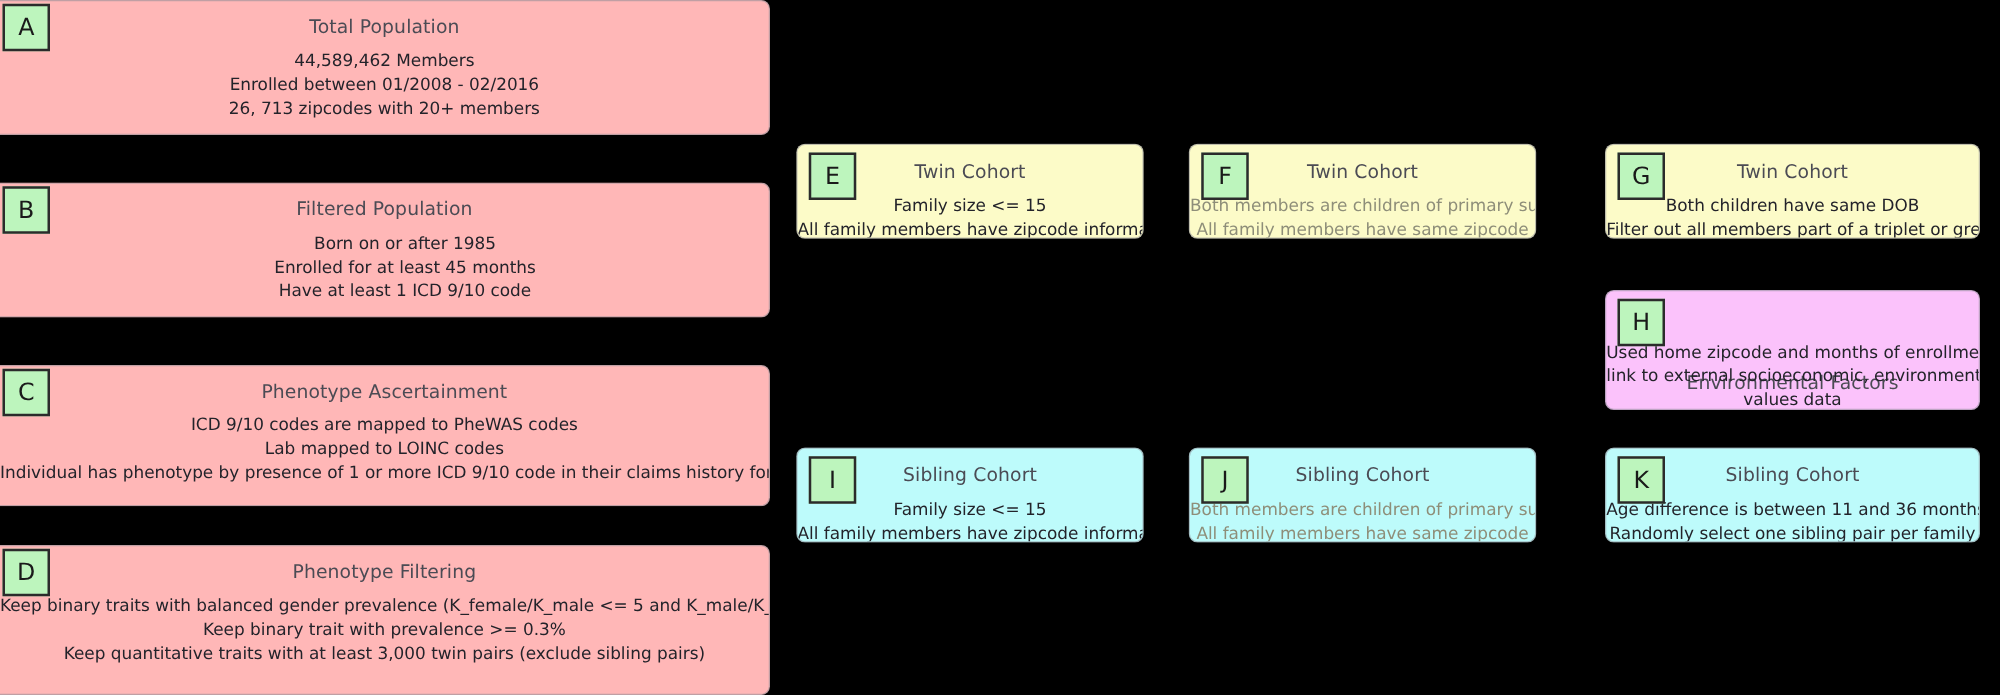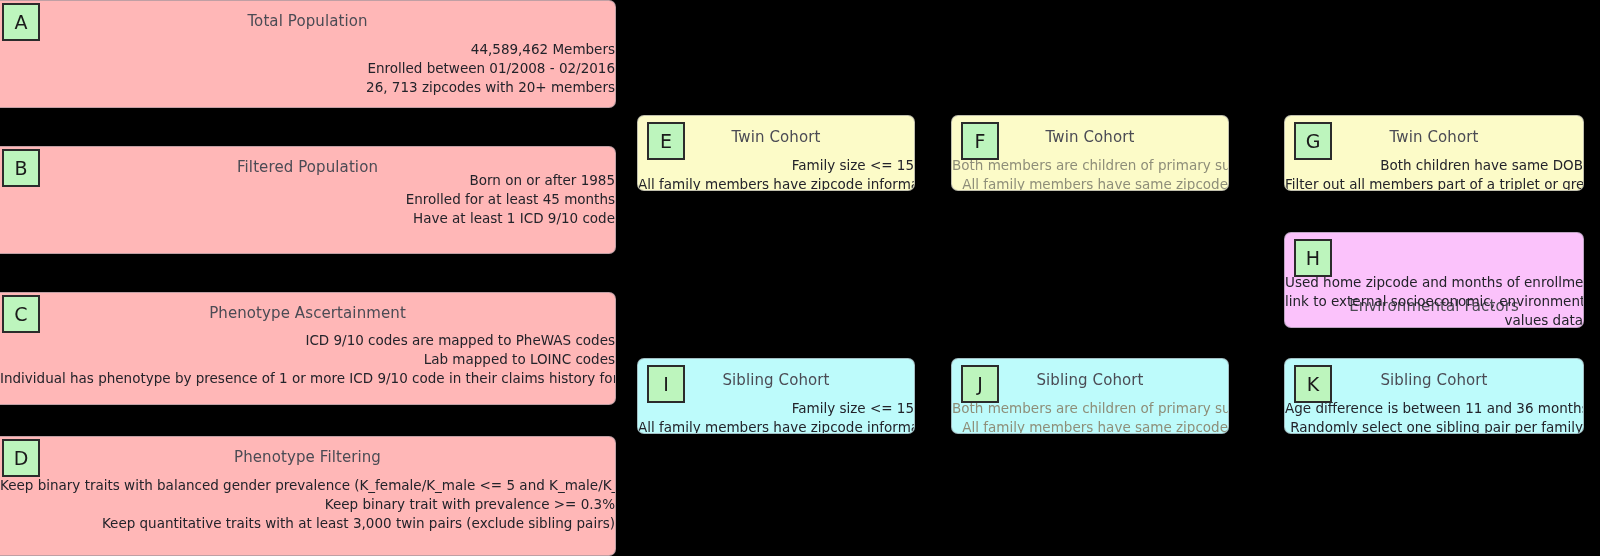--- a/index.html
+++ b/index.html
@@ -63,39 +63,39 @@
     position: absolute;
     left: 0;
     right: 0;
     text-align: center;
     color: #23232a;
     font-size: 13.5px;
     line-height: 19px;
   }
   .pbody.muted { color: #8e8e79; }
 
-  .pbody div { white-space: nowrap; text-align: right; }
+  .pbody div { white-space: nowrap; }
 </style>
 </head>
 <body>
 
 <div class="panel pink flush" style="left:0px; top:0px; width:616px; height:108px;">
   <div class="badge" style="left:2px; top:2px;">A</div>
   <div class="ptitle" style="top:11px;">Total Population</div>
   <div class="pbody" style="top:39px;">
     <div>44,589,462 Members</div>
     <div>Enrolled between 01/2008 - 02/2016</div>
     <div>26, 713 zipcodes with 20+ members</div>
   </div>
 </div>
 
 <div class="panel pink flush" style="left:0px; top:146px; width:616px; height:108px;">
   <div class="badge" style="left:2px; top:2px;">B</div>
   <div class="ptitle" style="top:11px;">Filtered Population</div>
-  <div class="pbody" style="top:24px;margin-left:33px;">
+  <div class="pbody" style="top:39px;margin-left:33px;">
     <div>Born on or after 1985</div>
     <div>Enrolled for at least 45 months</div>
     <div>Have at least 1 ICD 9/10 code</div>
   </div>
 </div>
 
 <div class="panel pink flush" style="left:0px; top:292px; width:616px; height:113px;">
   <div class="badge" style="left:2px; top:2px;">C</div>
   <div class="ptitle" style="top:11px;">Phenotype Ascertainment</div>
   <div class="pbody" style="top:38px;">

